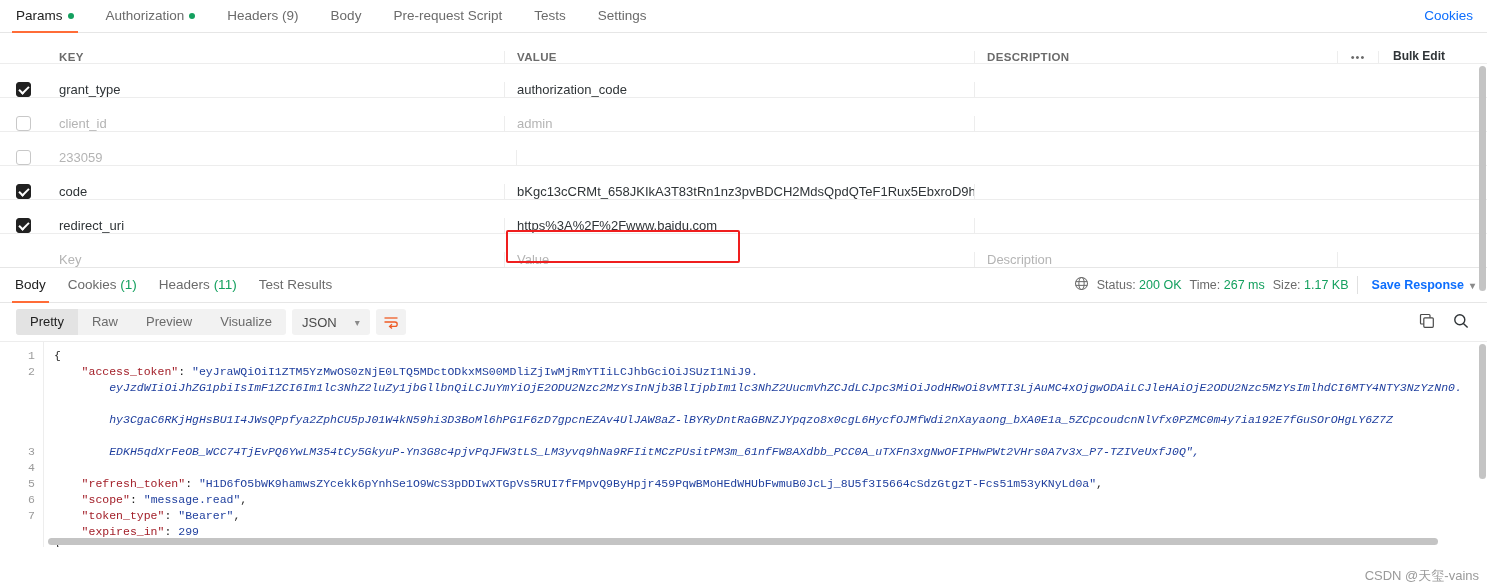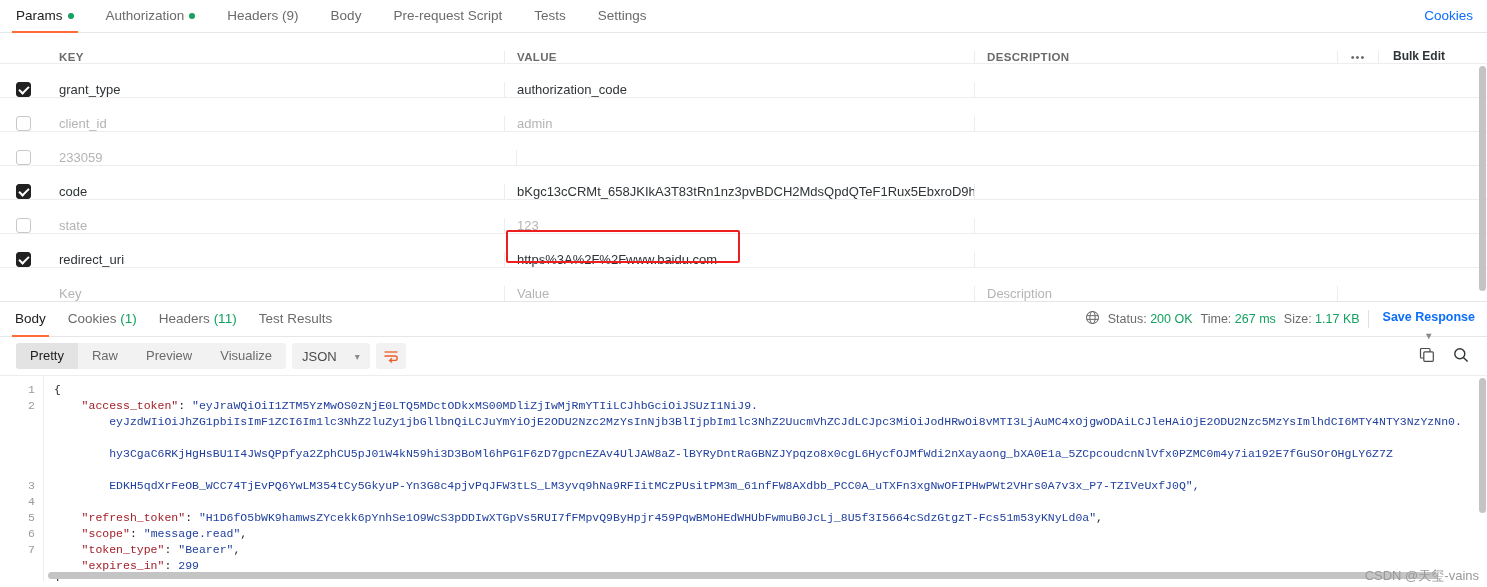--- a/index.html
+++ b/index.html
@@ -204,21 +204,20 @@
     color: #0d6efd;
     font-weight: 600;
     font-size: 12.5px;
     display: flex;
     align-items: center;
     gap: 6px;
     cursor: pointer;
     padding-left: 14px;
     border-left: 1px solid #e0e0e0;
     height: 18px;
-    flex-direction: column;
   }
 
   
   .fmt-bar {
     display: flex;
     align-items: center;
     gap: 6px;
     height: 38px;
     padding: 0 16px;
   }
@@ -302,21 +301,21 @@
     font-size: 11.5px;
     line-height: 16px;
     color: #1f3f9e;
     white-space: pre;
     overflow: hidden;
   }
   .k { color: #a3202a; }
   .p { color: #1f1f1f; }
   .n { color: #1f3f9e; }
   .s { color: #1f3f9e; }
-  .cont { display: block; }
+  .cont { display: block; font-style: italic; }
 
   .scrollbar-v {
     position: absolute;
     right: 1px;
     width: 7px;
     border-radius: 4px;
     background: #c4c4c4;
   }
   .scrollbar-h {
     position: absolute;
@@ -441,36 +440,20 @@
     <div class="cell c-value">
       <span class="txt">bKgc13cCRMt_658JKIkA3T83tRn1nz3pvBDCH2MdsQpdQTeF1Rux5EbxroD9hS…</span>
     </div>
     <div class="cell c-desc">
       <span class="txt"></span>
     </div>
     <div class="cell c-dots"></div>
     <div class="cell c-bulk"></div>
   </div>
 
-  <div class="ptr">
-    <div class="cell c-check">
-      <span class="cb"></span>
-    </div>
-    <div class="cell c-key">
-      <span class="txt dim">state</span>
-    </div>
-    <div class="cell c-value">
-      <span class="txt dim">123</span>
-    </div>
-    <div class="cell c-desc">
-      <span class="txt dim"></span>
-    </div>
-    <div class="cell c-dots"></div>
-    <div class="cell c-bulk"></div>
-  </div>
 
   <div class="ptr">
     <div class="cell c-check">
       <span class="cb checked"></span>
     </div>
     <div class="cell c-key">
       <span class="txt">redirect_uri</span>
     </div>
     <div class="cell c-value">
       <span class="txt">https%3A%2F%2Fwww.baidu.com</span>

